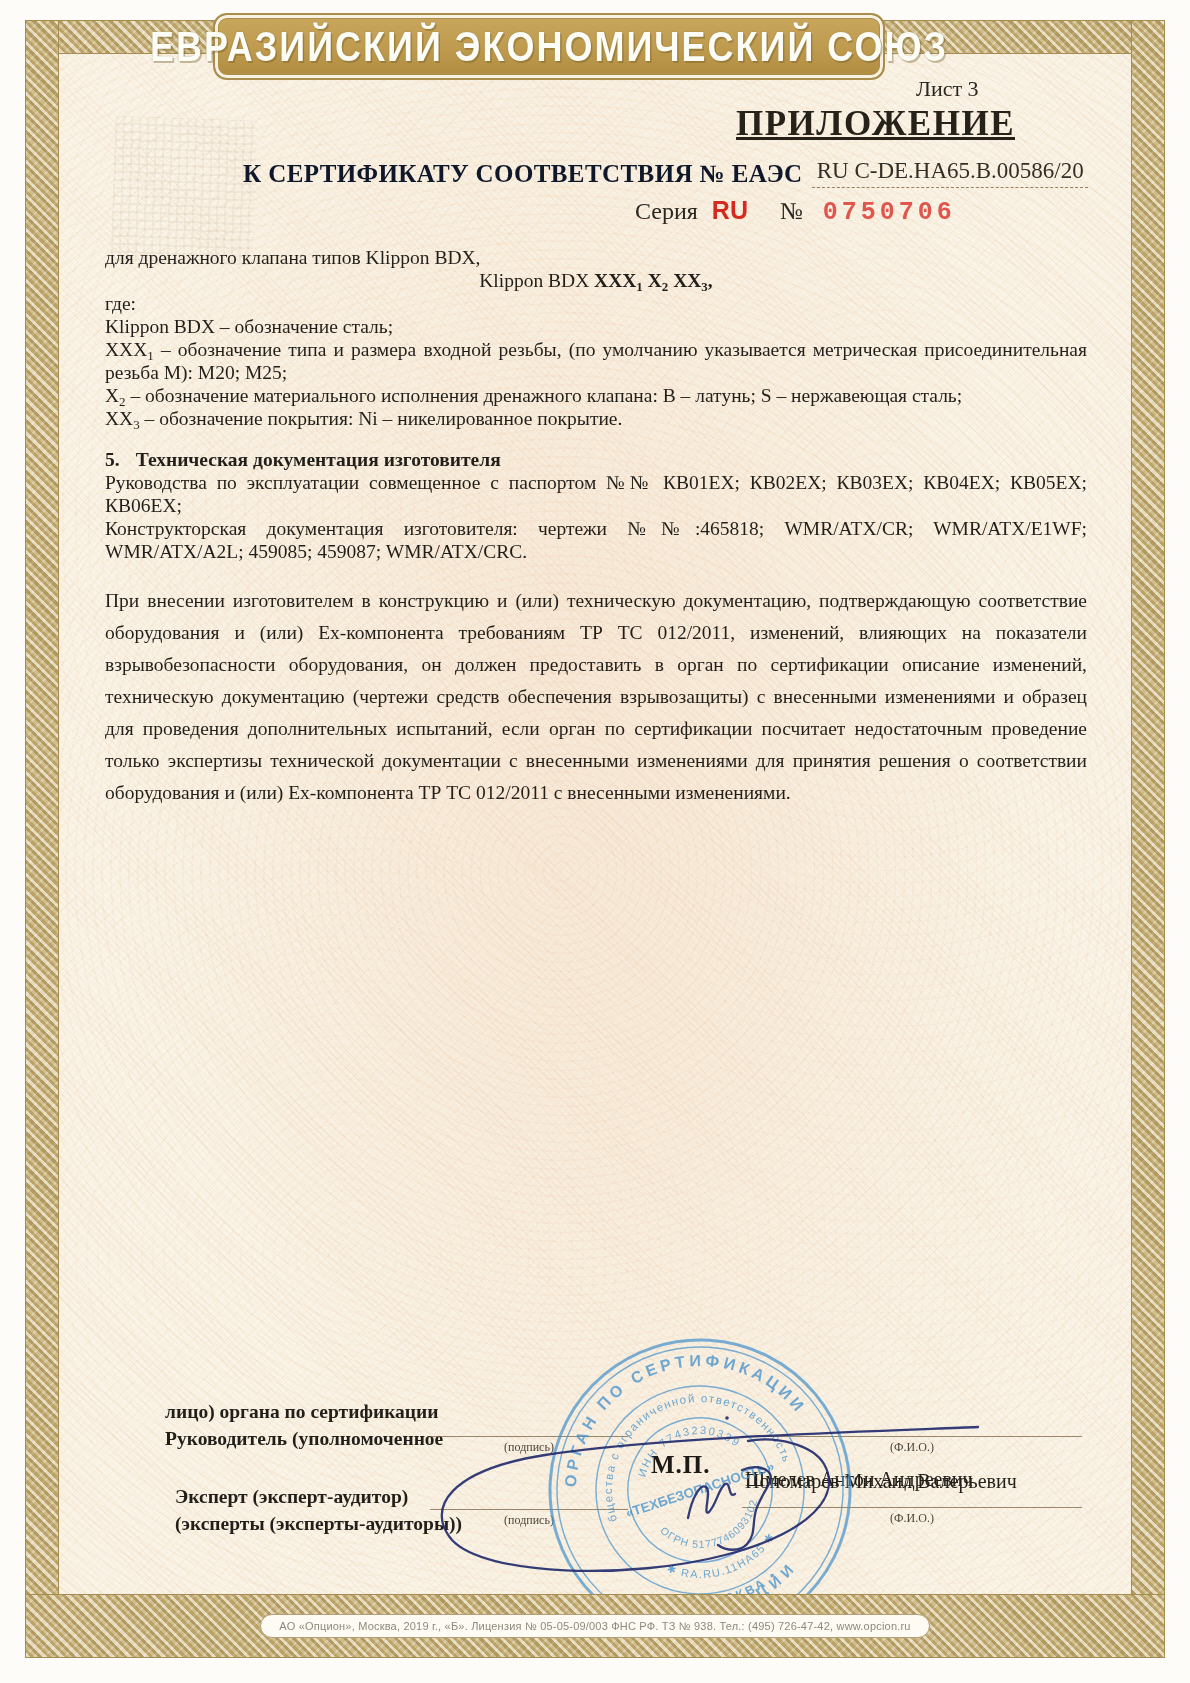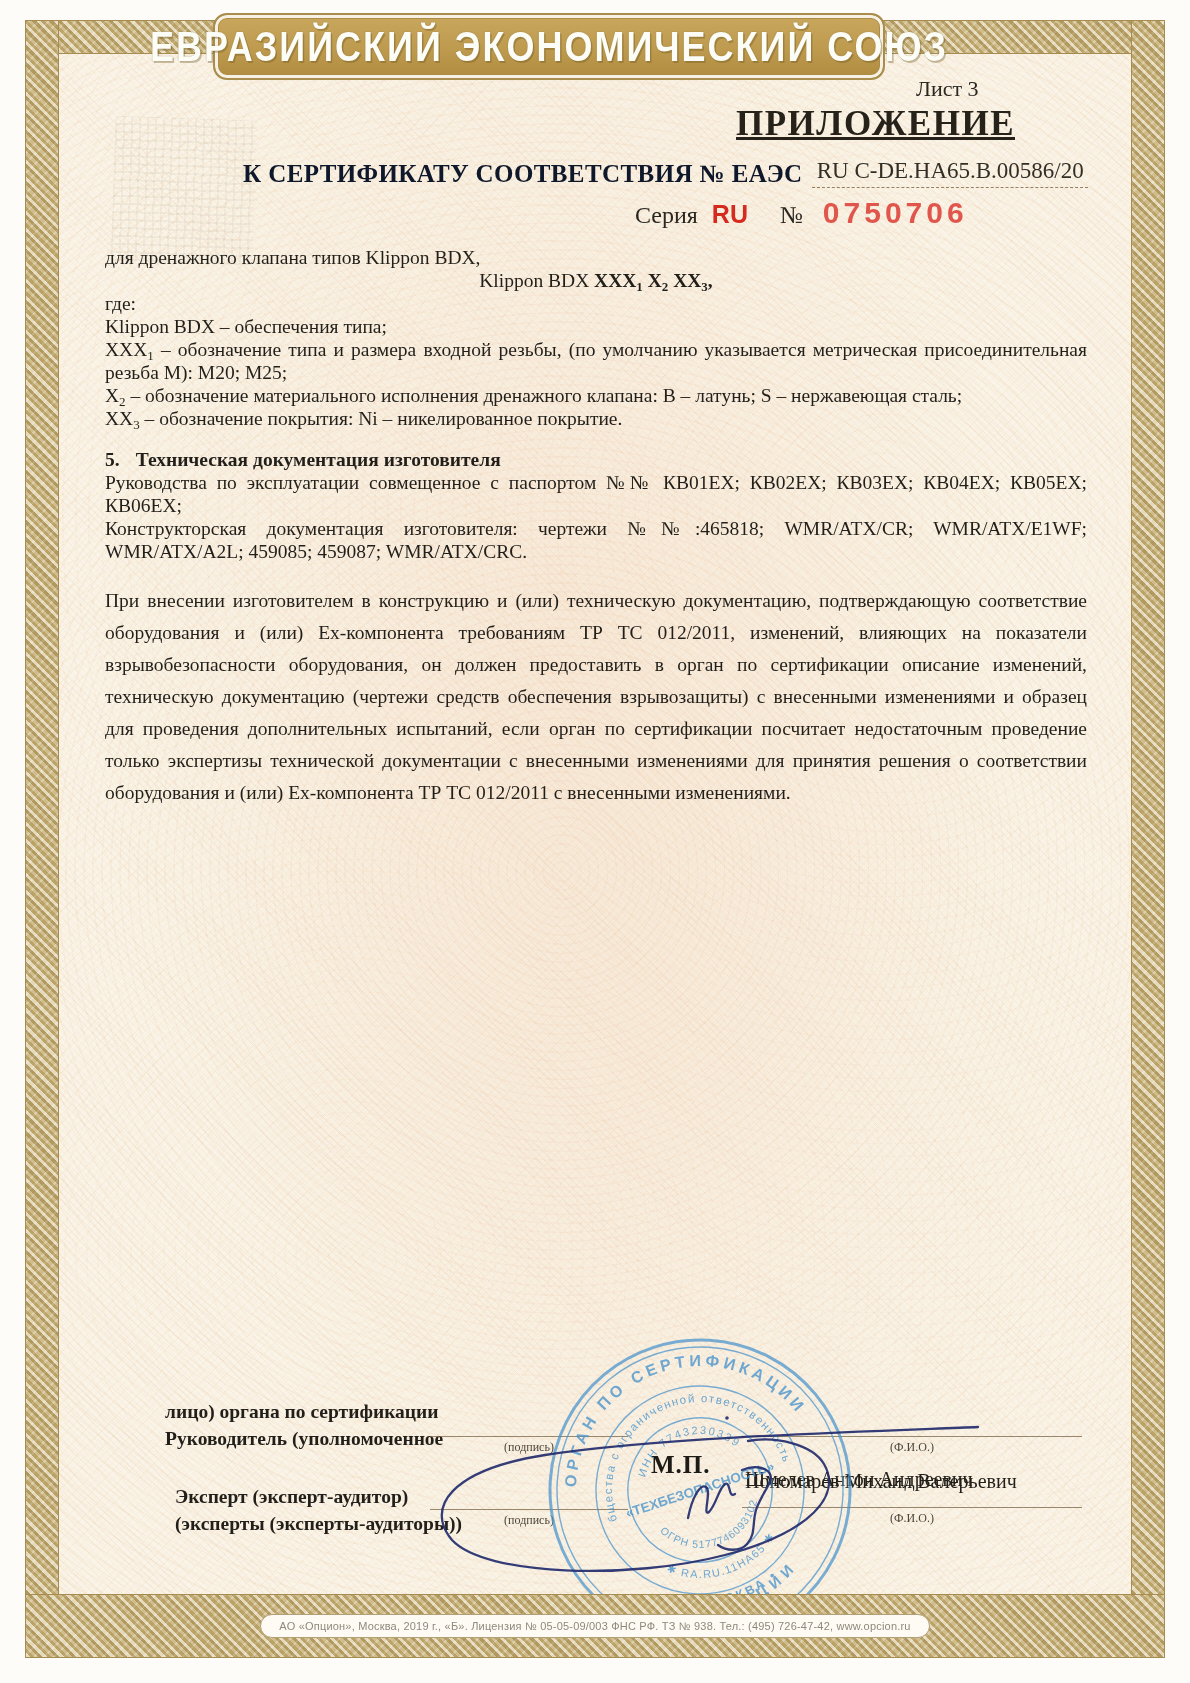--- a/index.html
+++ b/index.html
@@ -55,22 +55,22 @@
 
   .cert-row{position:absolute;left:243px;top:158px;width:845px;display:flex;align-items:flex-end;}
   .cert-label{font-size:25px;font-weight:bold;letter-spacing:.4px;color:#0f172a;white-space:nowrap;}
   .cert-number-box{flex:1;margin-left:10px;border-bottom:1px dashed #97805f;text-align:center;
     font-size:23px;color:#332e25;padding-bottom:3px;white-space:nowrap;}
 
   .series-row{position:absolute;left:105px;top:196px;width:980px;display:flex;align-items:baseline;}
   .series-label{margin-left:530px;font-size:24px;color:#2a2620;}
   .series-value{margin-left:14px;font-size:25px;font-weight:bold;color:#d42b1e;font-family:"Liberation Sans",sans-serif;}
   .number-sign{margin-left:32px;font-size:24px;color:#2a2620;}
-  .number-value{margin-left:20px;font-size:30px;font-weight:bold;letter-spacing:4px;color:#e0564d;
-    font-family:Liberation Sans, sans-serif;}
+  .number-value{margin-left:20px;font-size:25px;font-weight:bold;letter-spacing:4px;color:#e0564d;
+    font-family:Liberation Mono, monospace;}
 
   
   .doc-body{position:absolute;left:105px;top:246px;width:982px;font-size:19.5px;line-height:23px;color:#221f1a;}
   .formula{text-align:center;}
   .formula b{font-weight:bold;}
   sub{font-size:13px;line-height:0;vertical-align:-4px;}
   .just{text-align:justify;}
   .sec-heading{margin-top:18px;font-weight:bold;}
   .sec-heading .num{margin-right:16px;}
   .change-note{margin-top:22px;text-align:justify;line-height:32px;}
@@ -121,21 +121,21 @@
   <div class="doc-body">
     <div>для дренажного клапана типов Klippon BDX,</div>
     <div class="formula">
       <span>Klippon BDX</span>
       <b> <span>XXX</span><sub>1</sub>
       <span>X</span><sub>2</sub>
       <span>XX</span><sub>3</sub><span>,</span></b>
     </div>
     <div>где:</div>
 
-    <div class="just"><span>Klippon BDX</span><sub></sub><span> – обеспечения типа;</span></div>
+    <div class="just"><span>Klippon BDX</span><sub></sub><span> – обозначение сталь;</span></div>
     <div class="just"><span>XXX</span><sub>1</sub><span> – обозначение типа и размера входной резьбы, (по умолчанию указывается метрическая присоединительная резьба М): М20; М25;</span></div>
     <div class="just"><span>X</span><sub>2</sub><span> – обозначение материального исполнения дренажного клапана: В – латунь; S – нержавеющая сталь;</span></div>
     <div class="just"><span>XX</span><sub>3</sub><span> – обозначение покрытия: Ni – никелированное покрытие.</span></div>
 
     <div class="sec-heading">
       <span class="num">5.</span><span>Техническая документация изготовителя</span>
     </div>
     <div class="just">Руководства по эксплуатации совмещенное с паспортом №№ КВ01ЕХ; КВ02ЕХ; КВ03ЕХ; КВ04ЕХ; КВ05ЕХ; КВ06ЕХ;</div>
     <div class="just">Конструкторская документация изготовителя: чертежи №№:465818; WMR/ATX/CR; WMR/ATX/E1WF; WMR/ATX/A2L; 459085; 459087; WMR/ATX/CRC.</div>
 

